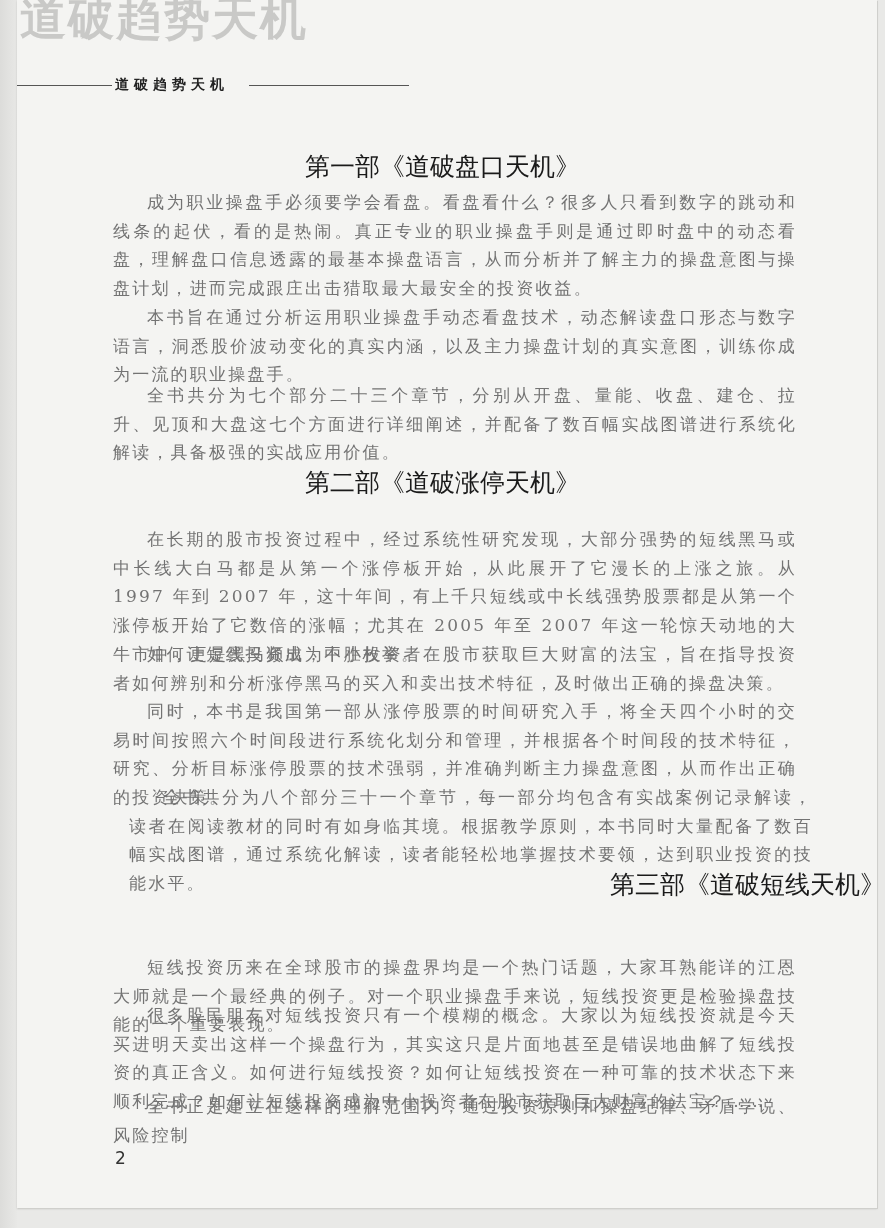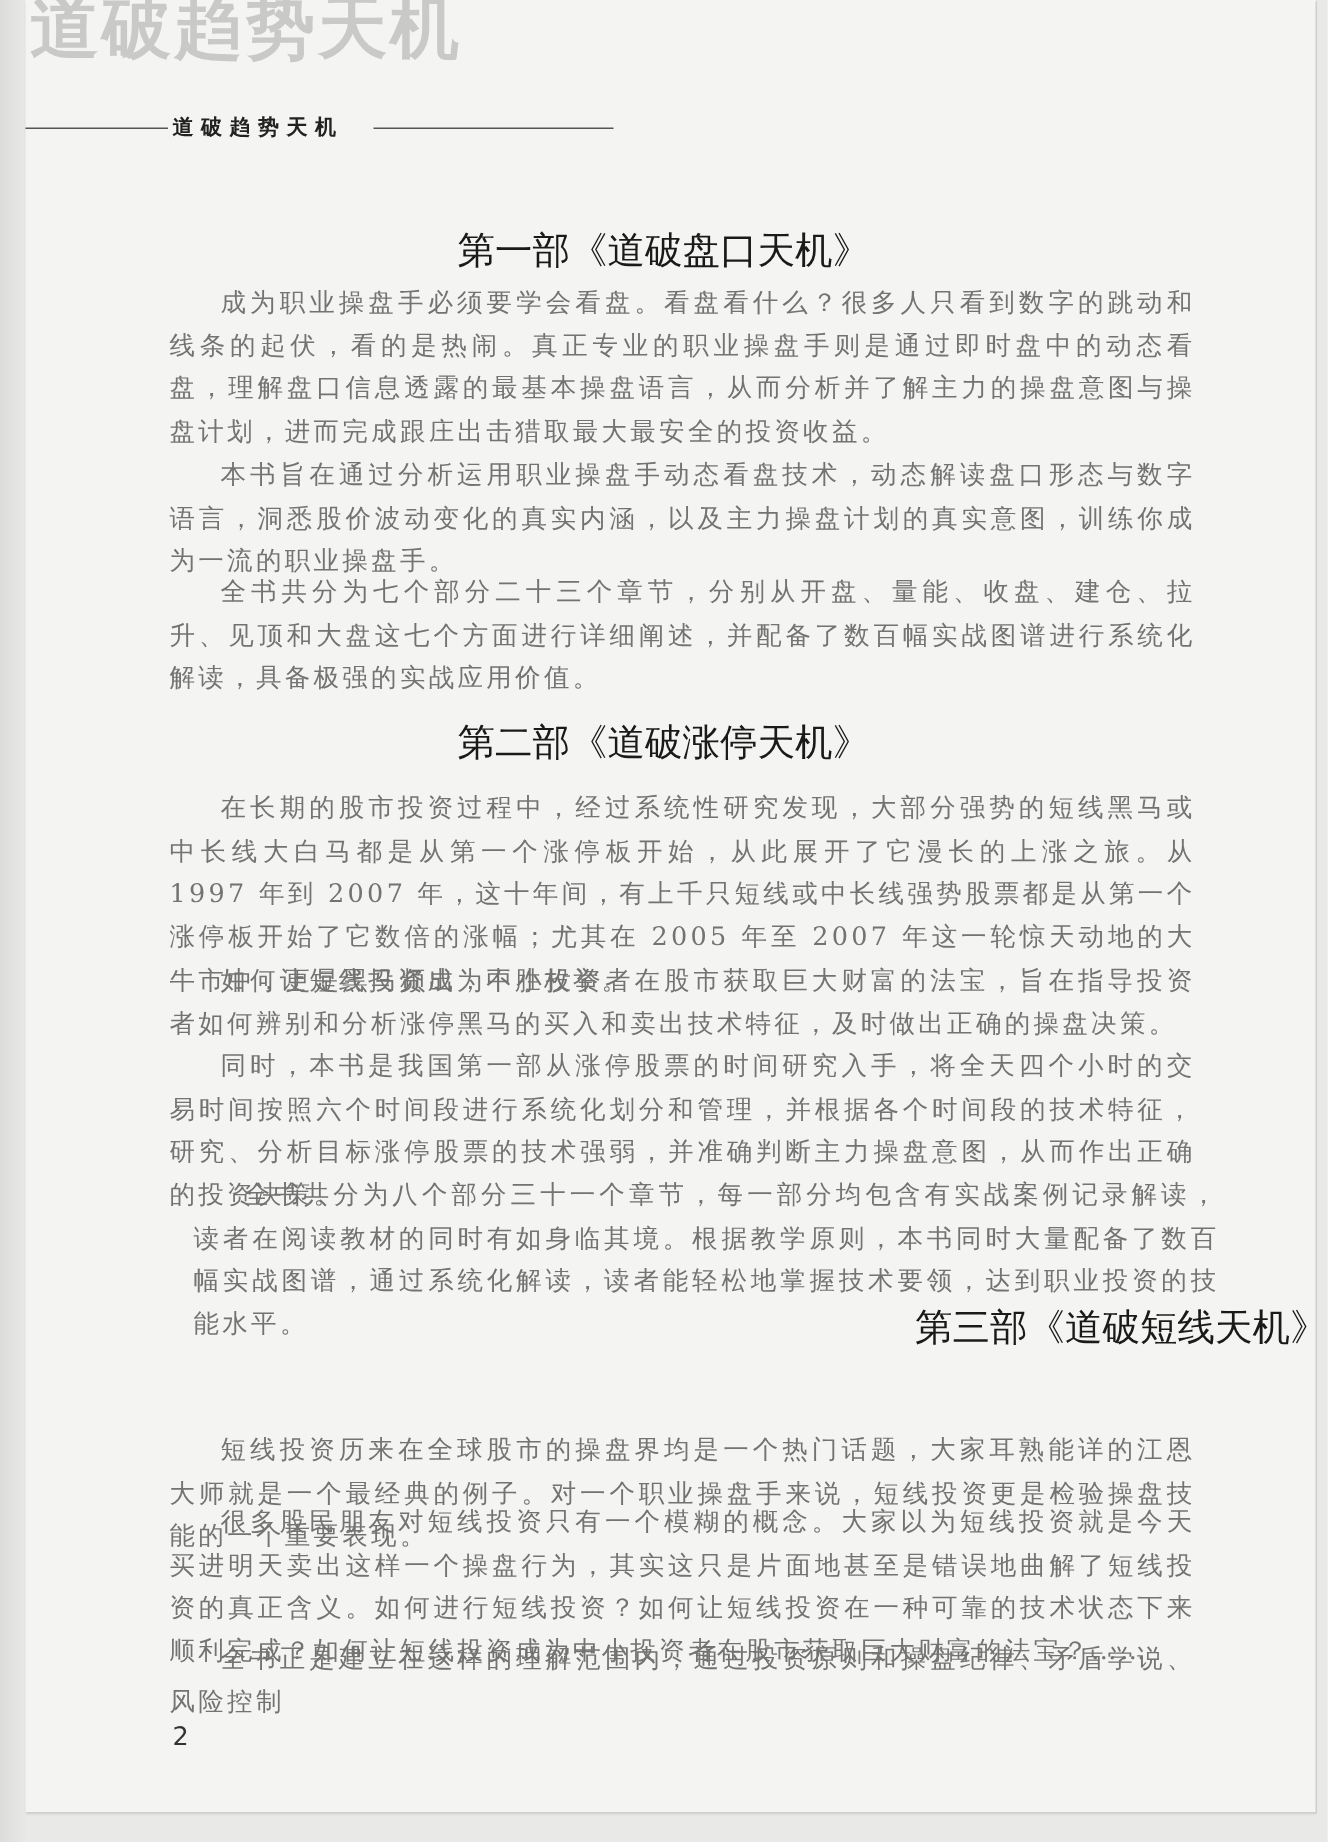--- a/index.html
+++ b/index.html
@@ -65,21 +65,21 @@
   <div class="line l1"></div>
   <span class="txt">道破趋势天机</span>
   <div class="line l2"></div>
 </div>
 
 <div class="section-title" style="top:131px;margin-top:19px;">第一部《道破盘口天机》</div>
 <div class="para" style="top:188px;">成为职业操盘手必须要学会看盘。看盘看什么？很多人只看到数字的跳动和线条的起伏，看的是热闹。真正专业的职业操盘手则是通过即时盘中的动态看盘，理解盘口信息透露的最基本操盘语言，从而分析并了解主力的操盘意图与操盘计划，进而完成跟庄出击猎取最大最安全的投资收益。</div>
 <div class="para" style="top:303px;">本书旨在通过分析运用职业操盘手动态看盘技术，动态解读盘口形态与数字语言，洞悉股价波动变化的真实内涵，以及主力操盘计划的真实意图，训练你成为一流的职业操盘手。</div>
 <div class="para" style="top:381px;">全书共分为七个部分二十三个章节，分别从开盘、量能、收盘、建仓、拉升、见顶和大盘这七个方面进行详细阐述，并配备了数百幅实战图谱进行系统化解读，具备极强的实战应用价值。</div>
 
-<div class="section-title" style="top:478px;">第二部《道破涨停天机》</div>
+<div class="section-title" style="top:466px;">第二部《道破涨停天机》</div>
 <div class="para" style="top:525px;">在长期的股市投资过程中，经过系统性研究发现，大部分强势的短线黑马或中长线大白马都是从第一个涨停板开始，从此展开了它漫长的上涨之旅。从 1997 年到 2007 年，这十年间，有上千只短线或中长线强势股票都是从第一个涨停板开始了它数倍的涨幅；尤其在 2005 年至 2007 年这一轮惊天动地的大牛市中，更是黑马频出，不胜枚举。</div>
 <div class="para" style="top:640px;">如何让短线投资成为中小投资者在股市获取巨大财富的法宝，旨在指导投资者如何辨别和分析涨停黑马的买入和卖出技术特征，及时做出正确的操盘决策。</div>
 <div class="para" style="top:697px;">同时，本书是我国第一部从涨停股票的时间研究入手，将全天四个小时的交易时间按照六个时间段进行系统化划分和管理，并根据各个时间段的技术特征，研究、分析目标涨停股票的技术强弱，并准确判断主力操盘意图，从而作出正确的投资决策。</div>
 <div class="para" style="top:783px;margin-left:16px;">全书共分为八个部分三十一个章节，每一部分均包含有实战案例记录解读，读者在阅读教材的同时有如身临其境。根据教学原则，本书同时大量配备了数百幅实战图谱，通过系统化解读，读者能轻松地掌握技术要领，达到职业投资的技能水平。</div>
 
 <div class="section-title" style="top:868px;text-align:right;">第三部《道破短线天机》</div>
 <div class="para" style="top:953px;">短线投资历来在全球股市的操盘界均是一个热门话题，大家耳熟能详的江恩大师就是一个最经典的例子。对一个职业操盘手来说，短线投资更是检验操盘技能的一个重要表现。</div>
 <div class="para" style="top:1001px;">很多股民朋友对短线投资只有一个模糊的概念。大家以为短线投资就是今天买进明天卖出这样一个操盘行为，其实这只是片面地甚至是错误地曲解了短线投资的真正含义。如何进行短线投资？如何让短线投资在一种可靠的技术状态下来顺利完成？如何让短线投资成为中小投资者在股市获取巨大财富的法宝？……</div>
 <div class="para" style="top:1092px;">全书正是建立在这样的理解范围内，通过投资原则和操盘纪律、矛盾学说、风险控制</div>
 

